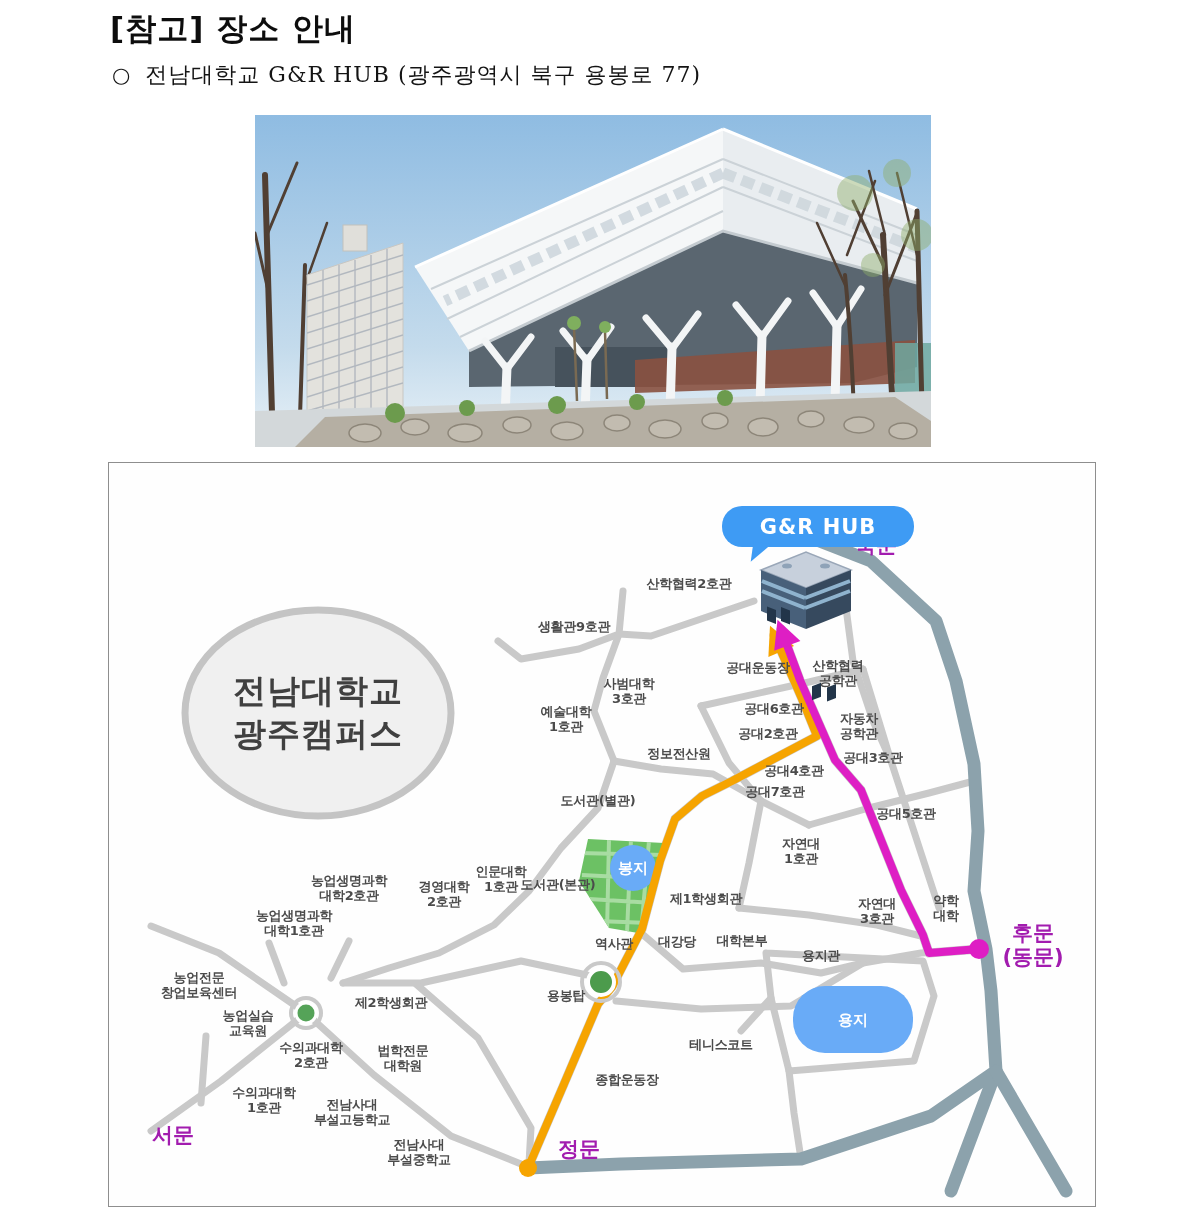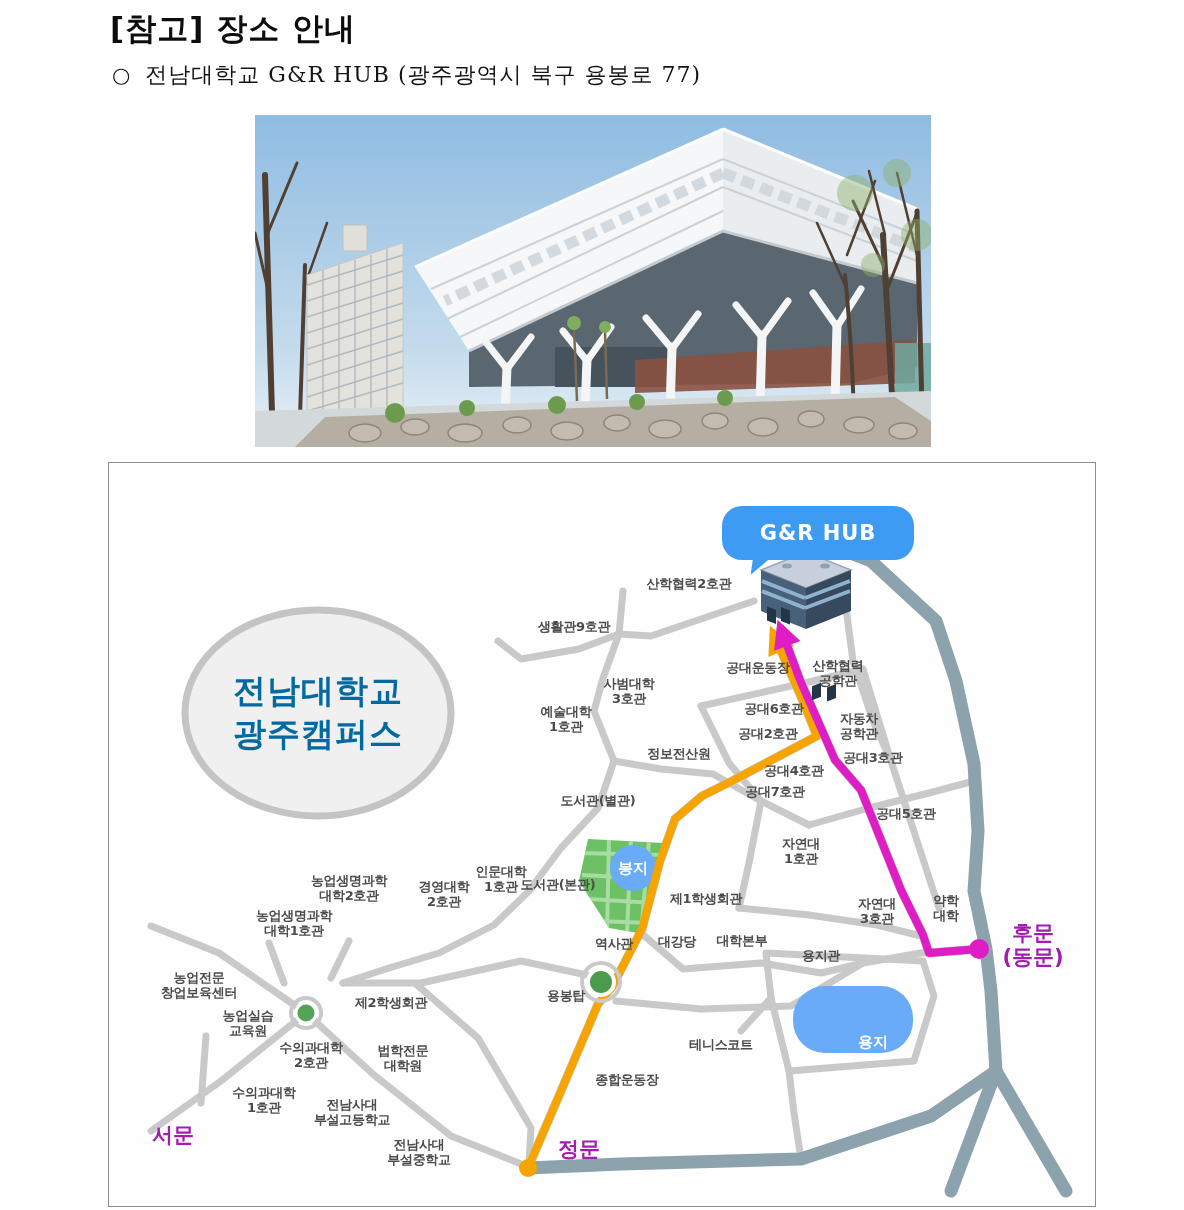--- a/index.html
+++ b/index.html
@@ -13,23 +13,23 @@
   #photo-wrap{position:absolute;left:255px;top:115px;width:676px;height:332px;}
 
   #map-box{position:absolute;left:108px;top:462px;width:986px;height:743px;border:1px solid #8e8e8e;background:#fefefe;}
   #map-svg{position:absolute;left:0;top:0;}
   #labels-layer{position:absolute;left:0;top:0;width:100%;height:100%;pointer-events:none;}
 
   .lm{position:absolute;transform:translate(-50%,-50%);font-size:13px;font-weight:700;color:#4b4b4b;
       text-align:center;line-height:1.12;white-space:pre-line;letter-spacing:-0.3px;}
   .gate{font-size:21px;font-weight:800;color:#a21caf;letter-spacing:0;}
   .pond-lm{position:absolute;transform:translate(-50%,-50%);font-size:15px;font-weight:700;color:#ffffff;white-space:pre-line;text-align:center;}
-  .campus-lm{position:absolute;transform:translate(-50%,-50%);font-size:33px;font-weight:800;color:#0369a1;text-align:center;line-height:1.3;white-space:pre-line;letter-spacing:1px;}
-
-  .bubble{position:absolute;left:613px;top:43px;width:192px;height:54px;background:#3e9bf4;border-radius:20px;
+  .campus-lm{position:absolute;transform:translate(-50%,-50%);font-size:33px;font-weight:800;color:#404040;text-align:center;line-height:1.3;white-space:pre-line;letter-spacing:1px;}
+
+  .bubble{position:absolute;left:613px;top:43px;width:192px;height:41px;background:#3e9bf4;border-radius:20px;
           display:flex;align-items:center;justify-content:center;color:#ffffff;font-size:21px;font-weight:800;letter-spacing:1px;}
   .bubble-tail{position:absolute;left:30px;bottom:-16px;width:0;height:0;
           border-top:20px solid #3e9bf4;border-right:18px solid transparent;transform:rotate(8deg);}
 </style>
 </head>
 <body>
 
 <div id="page">
 
   <div class="doc-title">[참고] 장소 안내</div>
@@ -304,21 +304,21 @@
 부설고등학교</div>
         <div class="lm" style="left: 518px; top: 617px;">종합운동장</div>
         <div class="lm" style="left: 310px; top: 690px;">전남사대
 부설중학교</div>
         <div class="lm gate" style="left: 767px; top: 83px;">북문</div>
         <div class="lm gate" style="left: 924px; top: 483px;">후문
 (동문)</div>
         <div class="lm gate" style="left: 470px; top: 671px; margin-top: 16px;">정문</div>
         <div class="lm gate" style="left: 64px; top: 673px;">서문</div>
         <div class="pond-lm" style="left: 524px; top: 405px;">봉지</div>
-        <div class="pond-lm" style="left: 764px; top: 557px; margin-top: 22px;">용지</div>
+        <div class="pond-lm" style="left: 744px; top: 557px;">용지</div>
       </div>
 
     <div class="bubble">
       <span>G&amp;R HUB</span>
       <div class="bubble-tail"></div>
     </div>
   </div>
 </div>
 
 </body></html>

